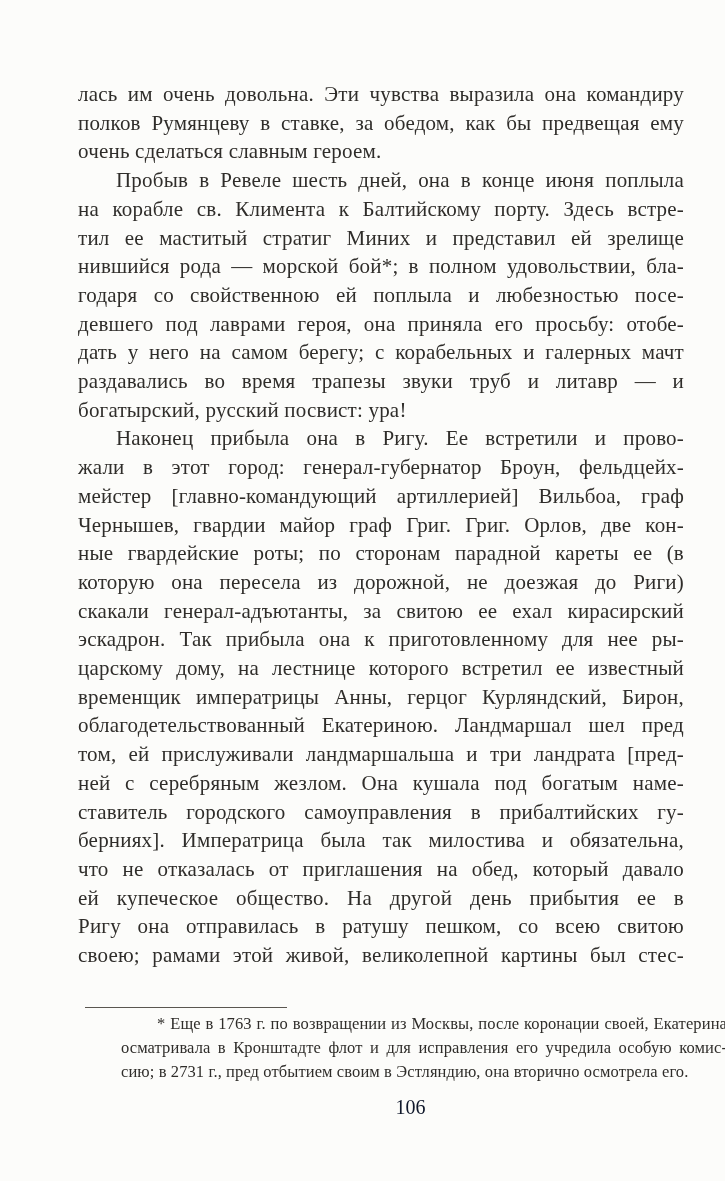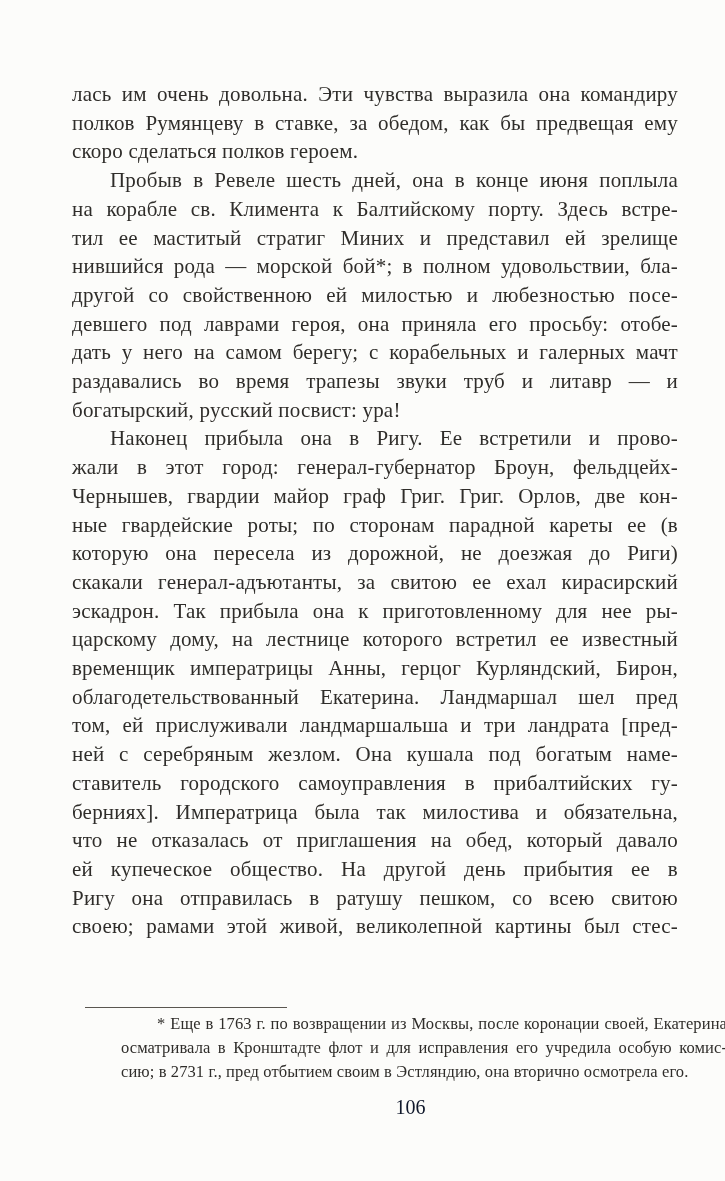--- a/index.html
+++ b/index.html
@@ -11,21 +11,21 @@
     position: relative;
     width: 725px;
     height: 1181px;
     background: #fcfcfa;
     overflow: hidden;
     font-family: "Liberation Serif", "DejaVu Serif", serif;
     color: #2f2d2a;
   }
   .text-block {
     position: absolute;
-    left: 72px;
+    left: 78px;
     top: 80px;
     width: 606px;
     font-size: 21px;
     line-height: 28.7px;
     letter-spacing: 0.2px;
   }
   .line {
     text-align: justify;
     text-align-last: justify;
     white-space: normal;
@@ -76,44 +76,45 @@
   }
 </style>
 </head>
 <body>
 
 <div class="page">
   <div class="text-block">
       <div>
         <div class="line">лась им очень довольна. Эти чувства выразила она командиру</div>
         <div class="line">полков Румянцеву в ставке, за обедом, как бы предвещая ему</div>
-        <div class="line last">скоро сделаться полков героем.</div>
+        <div class="line last">очень сделаться славным героем.</div>
       </div>
       <div>
         <div class="line first">Пробыв в Ревеле шесть дней, она в конце июня поплыла</div>
         <div class="line">на корабле св. Климента к Балтийскому порту. Здесь встре-</div>
         <div class="line">тил ее маститый стратиг Миних и представил ей зрелище</div>
         <div class="line">нившийся рода — морской бой*; в полном удовольствии, бла-</div>
-        <div class="line">другой со свойственною ей милостью и любезностью посе-</div>
+        <div class="line">годаря со свойственною ей поплыла и любезностью посе-</div>
         <div class="line">девшего под лаврами героя, она приняла его просьбу: отобе-</div>
         <div class="line">дать у него на самом берегу; с корабельных и галерных мачт</div>
         <div class="line">раздавались во время трапезы звуки труб и литавр — и</div>
         <div class="line last">богатырский, русский посвист: ура!</div>
       </div>
       <div>
         <div class="line first">Наконец прибыла она в Ригу. Ее встретили и прово-</div>
         <div class="line">жали в этот город: генерал-губернатор Броун, фельдцейх-</div>
+        <div class="line">мейстер [главно-командующий артиллерией] Вильбоа, граф</div>
         <div class="line">Чернышев, гвардии майор граф Григ. Григ. Орлов, две кон-</div>
         <div class="line">ные гвардейские роты; по сторонам парадной кареты ее (в</div>
         <div class="line">которую она пересела из дорожной, не доезжая до Риги)</div>
         <div class="line">скакали генерал-адъютанты, за свитою ее ехал кирасирский</div>
         <div class="line">эскадрон. Так прибыла она к приготовленному для нее ры-</div>
         <div class="line">царскому дому, на лестнице которого встретил ее известный</div>
         <div class="line">временщик императрицы Анны, герцог Курляндский, Бирон,</div>
-        <div class="line">облагодетельствованный Екатерина. Ландмаршал шел пред</div>
+        <div class="line">облагодетельствованный Екатериною. Ландмаршал шел пред</div>
         <div class="line">том, ей прислуживали ландмаршальша и три ландрата [пред-</div>
         <div class="line">ней с серебряным жезлом. Она кушала под богатым наме-</div>
         <div class="line">ставитель городского самоуправления в прибалтийских гу-</div>
         <div class="line">берниях]. Императрица была так милостива и обязательна,</div>
         <div class="line">что не отказалась от приглашения на обед, который давало</div>
         <div class="line">ей купеческое общество. На другой день прибытия ее в</div>
         <div class="line">Ригу она отправилась в ратушу пешком, со всею свитою</div>
         <div class="line">своею; рамами этой живой, великолепной картины был стес-</div>
       </div>
     </div>

